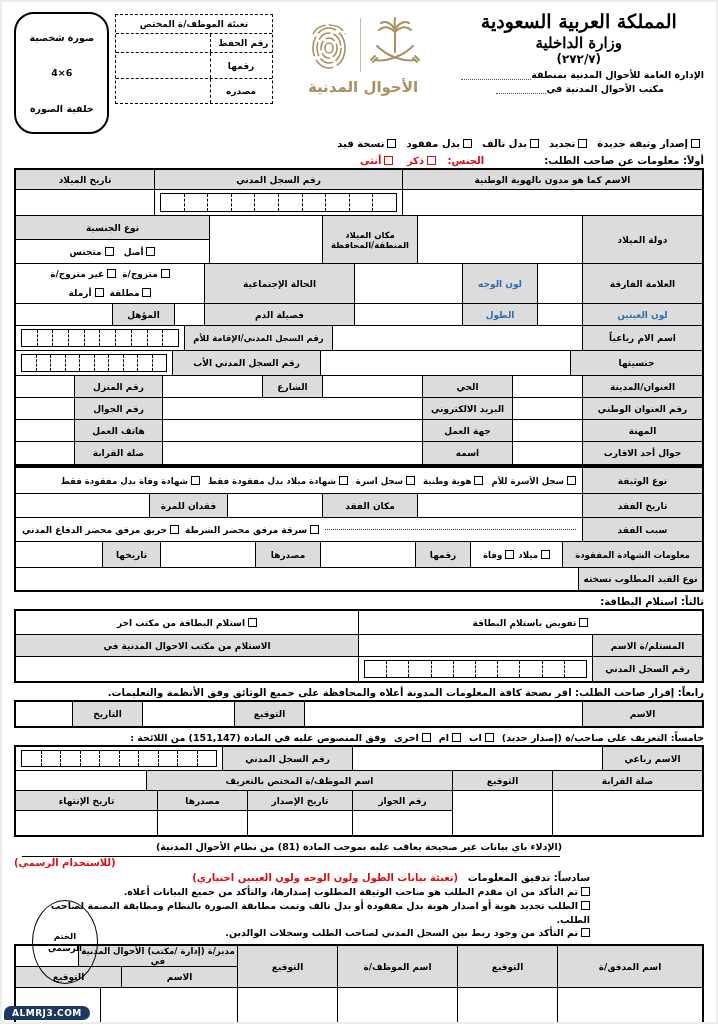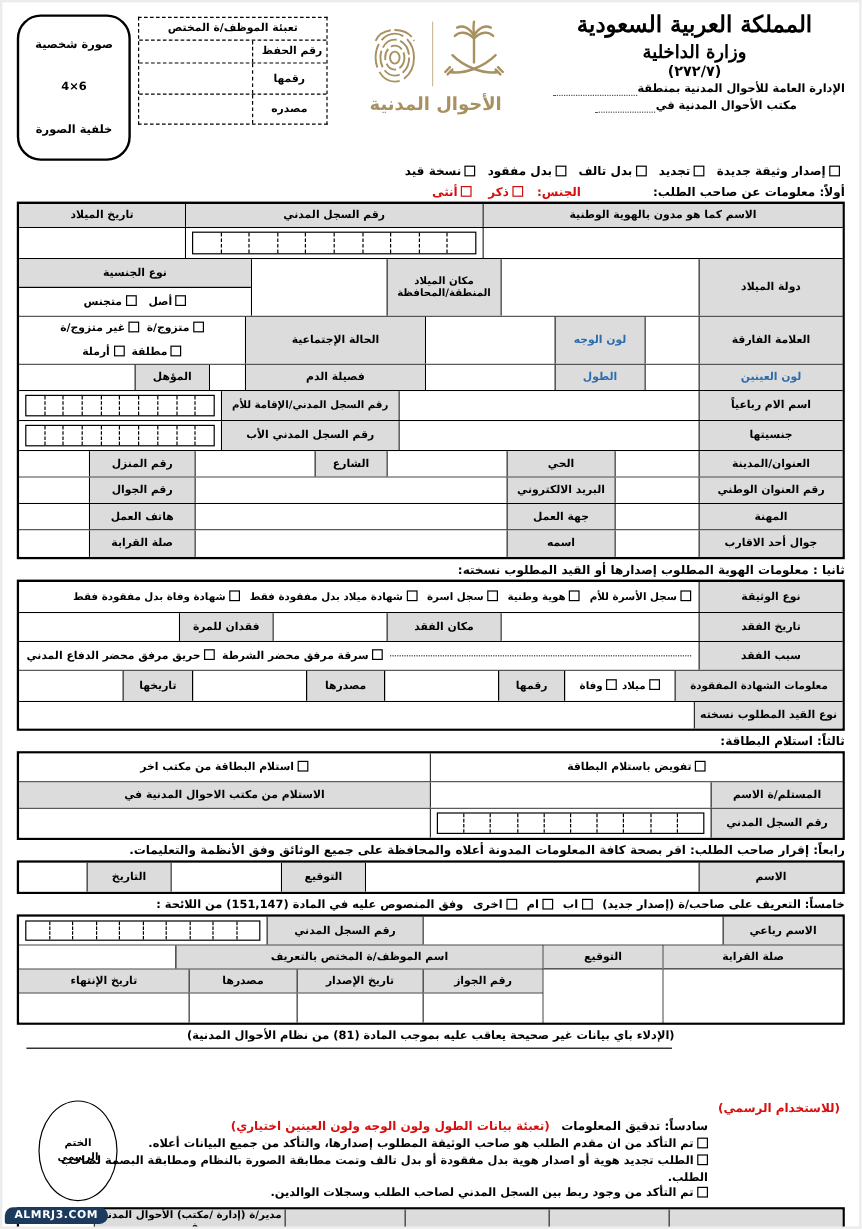--- a/index.html
+++ b/index.html
@@ -59,21 +59,21 @@
   .col > .sub { display:flex; width:100%; flex:1; align-items:center; justify-content:center; }
   .col > .sub:not(:last-child) { border-bottom:1.2px solid #000; }
   
   .dbox { flex:1; align-self:stretch; margin:3px 5px; border:1.4px solid #000; display:flex; }
   .dbox i { flex:1; }
   .dbox i:not(:last-child) { border-left:1.2px dashed #000; }
   .dotted-lead { flex:1; border-bottom:1.4px dotted #333; height:1px; margin:0 6px; align-self:center; }
   
   .sec6 { position:relative; padding-right:4px; }
   .offrule { border-top:1.6px solid #000; margin:4px 0 0 8px; margin-right:140px; }
-  .offuse { text-align:right; font-size:10px; font-weight:bold;margin-top:45px; }
+  .offuse { text-align:left; font-size:10px; font-weight:bold; }
   .checks { font-size:9.5px; font-weight:bold; line-height:1.45; margin-right:110px; }
   .stamp { position:absolute; right:auto; left:18px; top:44px; width:66px; height:84px;
     border:1.6px solid #000; border-radius:50%; display:flex; flex-direction:column;
     align-items:center; justify-content:center; font-size:8.5px; font-weight:bold; gap:2px; }
   .wm { position:absolute; left:2px; bottom:2px; background:#1c3a5e; color:#fff;
     font-size:9px; font-weight:bold; padding:2px 8px; border-radius:8px 8px 8px 2px; letter-spacing:.5px; }
   .warn { text-align:center; font-size:9.5px; font-weight:bold; margin-top:4px; }
   .t5head { display:flex; gap:8px; align-items:center; font-size:9.5px; font-weight:bold; margin:4px 0 2px; flex-wrap:nowrap; }
 </style>
 </head>
@@ -246,21 +246,21 @@
             <i></i>
             <i></i>
             <i></i>
             <i></i>
             <i></i>
             <i></i>
           </span>
         </div>
     </div>
     <div class="trw" style="height:25px">
-      <div class="g" style="width:120px">جنسيتها</div>
+      <div class="g" style="width:132px">جنسيتها</div>
       <div class="w" style="width:250px"></div>
       <div class="g" style="width:148px">رقم السجل المدني الأب</div>
       <div class="w" style="flex:1">
           <span class="dbox">
             <i></i>
             <i></i>
             <i></i>
             <i></i>
             <i></i>
             <i></i>
@@ -300,21 +300,20 @@
     <div class="trw" style="height:22px">
       <div class="g" style="width:120px">جوال أحد الاقارب</div>
       <div class="w" style="width:70px"></div>
       <div class="g" style="width:90px">اسمه</div>
       <div class="w" style="width:260px"></div>
       <div class="g" style="width:88px">صلة القرابة</div>
       <div class="w" style="flex:1"></div>
     </div>
   </div>
 
-  <div class="shead">ثانيا : معلومات الهوية المطلوب إصدارها أو القيد المطلوب نسخته:</div>
   <div class="tbl">
     <div class="trw" style="height:26px">
       <div class="g" style="width:120px">نوع الوثيقة</div>
       <div class="w" style="flex:1;justify-content:flex-start;gap:8px;padding-right:6px;font-size:8.6px">
         <span class="opt"><span class="cb"></span><span>سجل الأسرة للأم</span></span>
         <span class="opt"><span class="cb"></span><span>هوية وطنية</span></span>
         <span class="opt"><span class="cb"></span><span>سجل اسرة</span></span>
         <span class="opt"><span class="cb"></span><span>شهادة ميلاد بدل مفقودة فقط</span></span>
         <span class="opt"><span class="cb"></span><span>شهادة وفاة بدل مفقودة فقط</span></span>
       </div>

